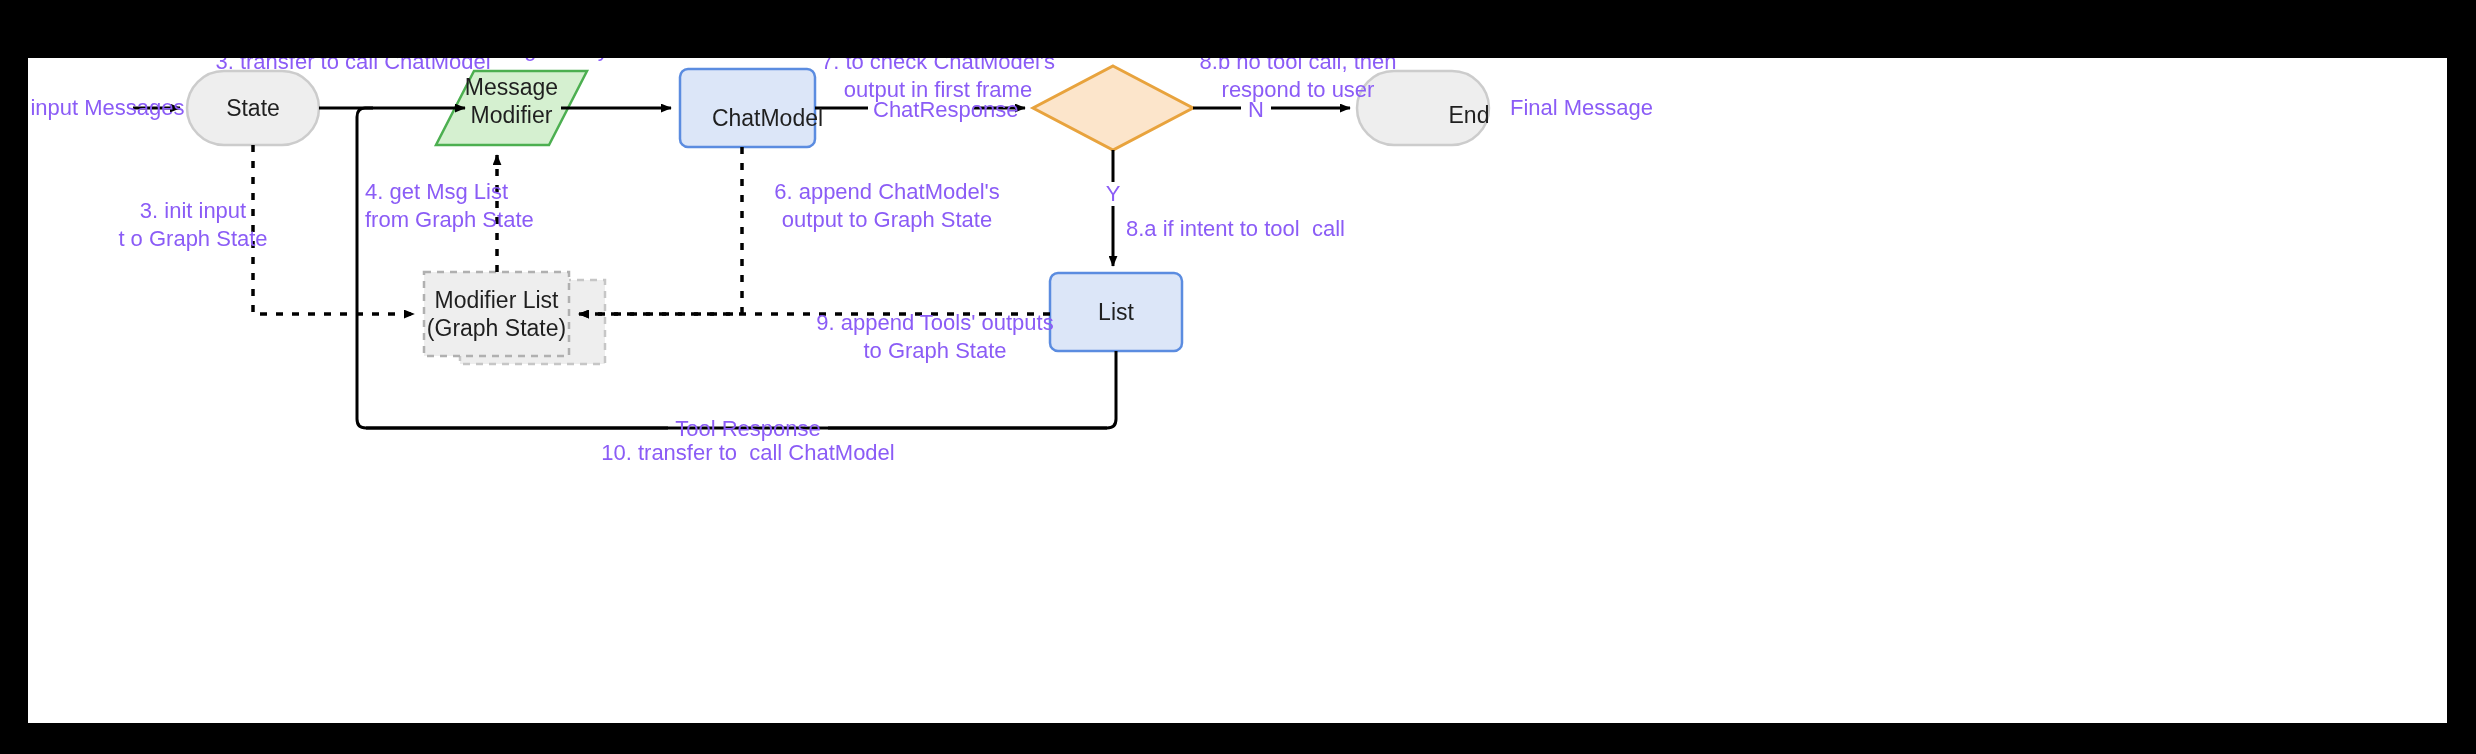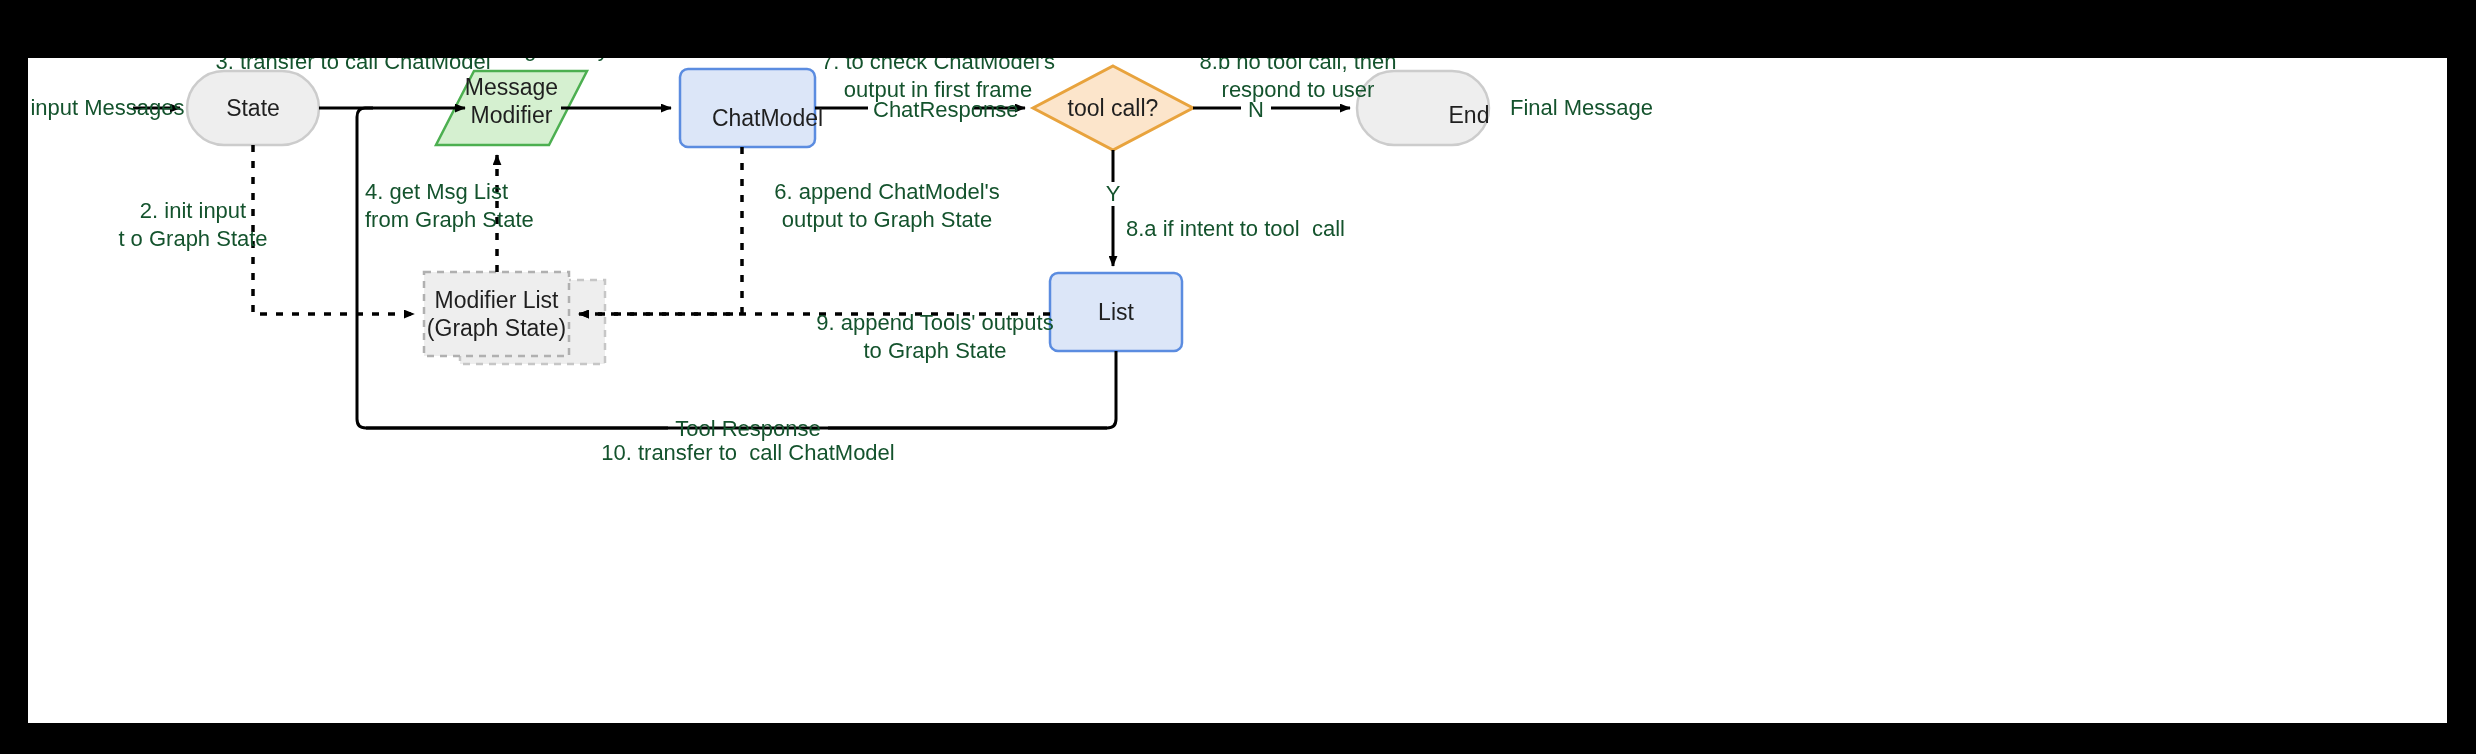--- a/index.html
+++ b/index.html
@@ -29,21 +29,21 @@
     display: flex; align-items: center; justify-content: center;
     text-align: center;
     color: #1f1f1f;
     font-size: 23px;
     line-height: 1.22;
     pointer-events: none;
     white-space: pre;
   }
   .edgelabel {
     position: absolute;
-    color: #14532d;
+    color: #8b5cf6;
     font-size: 22px;
     line-height: 1.25;
     white-space: pre;
     text-align: center;
   }
   .edgelabel.left { text-align: left; }
   .edgelabel.ctr  { text-align: center; }
 </style>
 </head>
 <body>
@@ -105,32 +105,31 @@
       <path d="M 1022,256 L 551,256" fill="none" stroke="#000" stroke-width="3.5" stroke-dasharray="7 9" marker-end="url(#arrow)"></path>
     </svg>
 
     <div class="nodelabel" style="left:159px; top:13px; width:132px; height:74px;">State</div>
 
     <div class="nodelabel" style="left:408px; top:13px; width:151px; height:60px;">Message
 Modifier</div>
 
     <div class="nodelabel" style="left:652px; top:11px; width:135px; height:98px;margin-left:20px;">ChatModel</div>
 
-    <div class="nodelabel" style="left:1005px; top:8px; width:160px; height:84px;">tool call?</div>
 
     <div class="nodelabel" style="left:1375px; top:13px; width:132px; height:89px;">End</div>
 
     <div class="nodelabel" style="left:1022px; top:215px; width:132px; height:78px;">List</div>
 
     <div class="nodelabel" style="left:396px; top:214px; width:145px; height:84px;">Modifier List
 (Graph State)</div>
 
     <div class="edgelabel left" style="left:-22px; top:36px; width:150px;">1. input Messages</div>
 
-    <div class="edgelabel ctr" style="left:75px; top:139px; width:180px;">2. init input
+    <div class="edgelabel ctr" style="left:75px; top:139px; width:180px;">3. init input
 t o Graph State</div>
 
     <div class="edgelabel ctr" style="left:150px; top:-10px; width:350px;">3. transfer to call ChatModel</div>
 
     <div class="edgelabel ctr" style="left:337px; top:120px; width:116px;">4. get Msg List
 from Graph State</div>
 
     <div class="edgelabel ctr" style="left:325px; top:-23px; width:430px;">5. decorate Msg List By user's Modifier</div>
 
     <div class="edgelabel ctr" style="left:724px; top:120px; width:270px;">6. append ChatModel's

